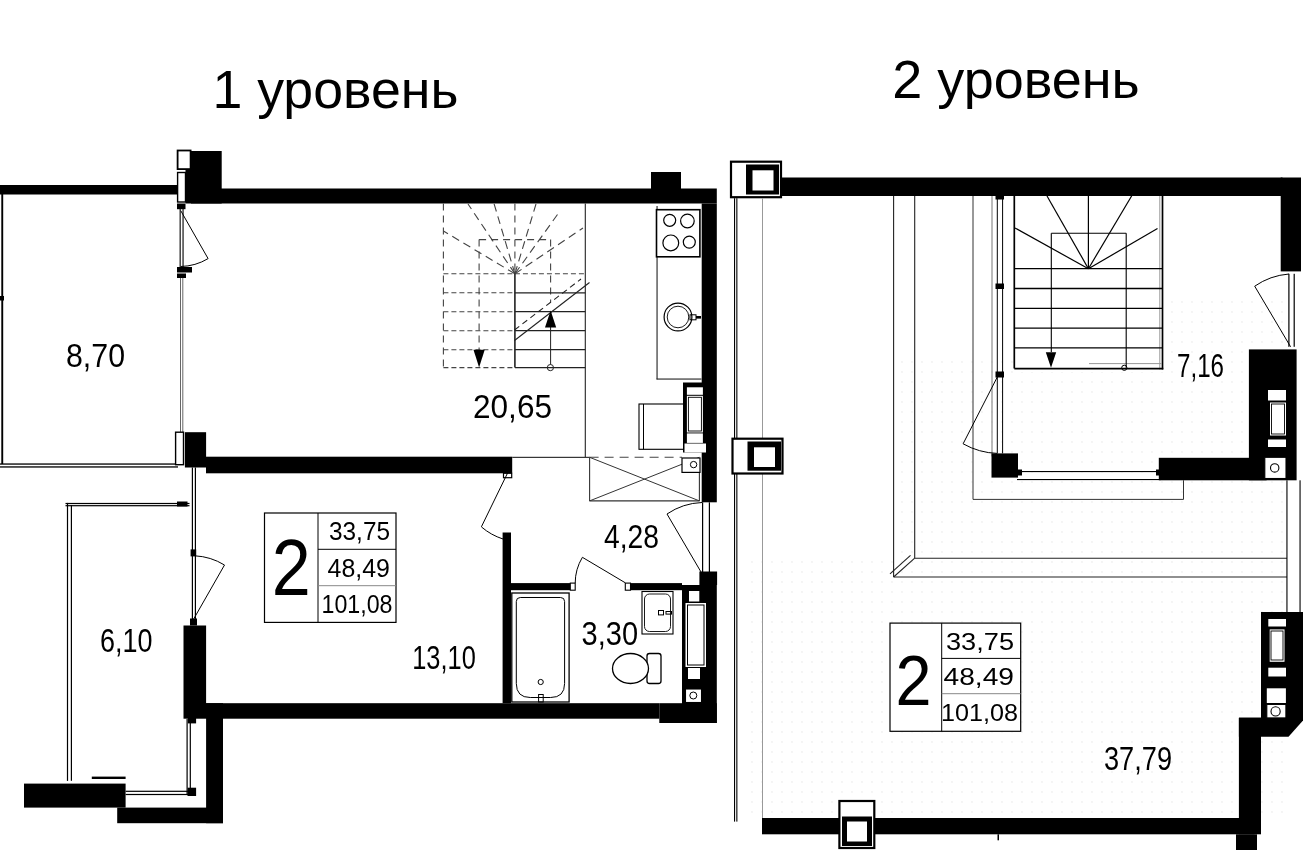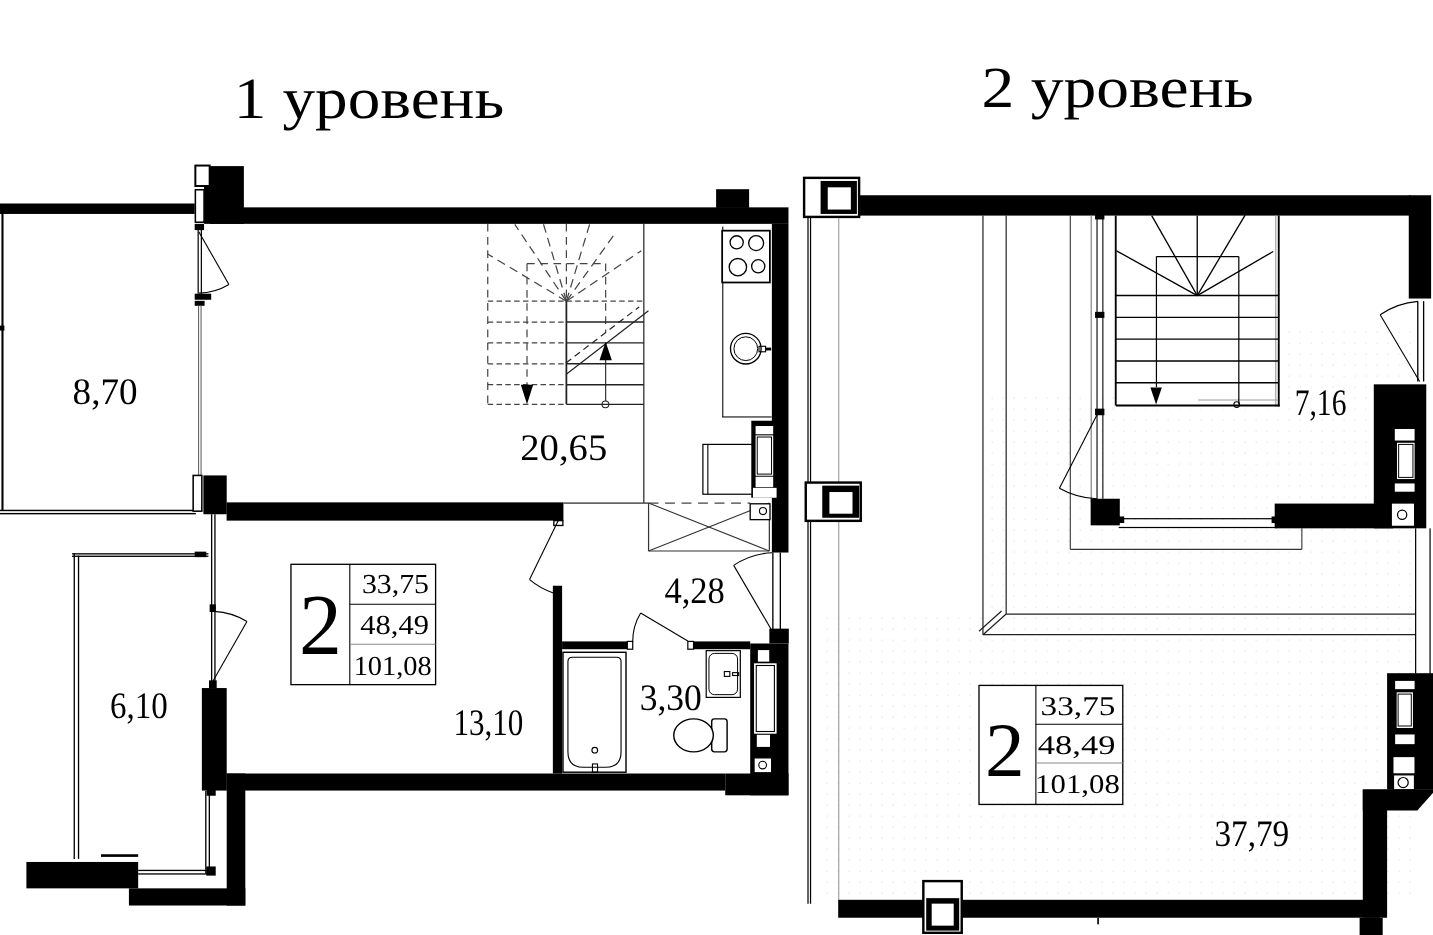--- a/index.html
+++ b/index.html
@@ -1,16 +1,16 @@
 <!DOCTYPE html>
 <html><head>
 <meta charset="utf-8">
 <style>
 html,body{margin:0;padding:0;background:#fff;}
-#c{position:relative;width:1303px;height:850px;background:#fff;font-family:Liberation Serif, serif;}
+#c{position:relative;width:1303px;height:850px;background:#fff;font-family:Liberation Sans, sans-serif;}
 svg{position:absolute;top:0;left:0;}
 text{-webkit-font-smoothing:antialiased;}
 </style>
 </head>
 <body>
 <div id="c">
 <svg width="1303" height="850" viewBox="0 0 1303 850">
 <rect x="0" y="0" width="1303" height="850" fill="#ffffff"></rect>
 
 <defs>

